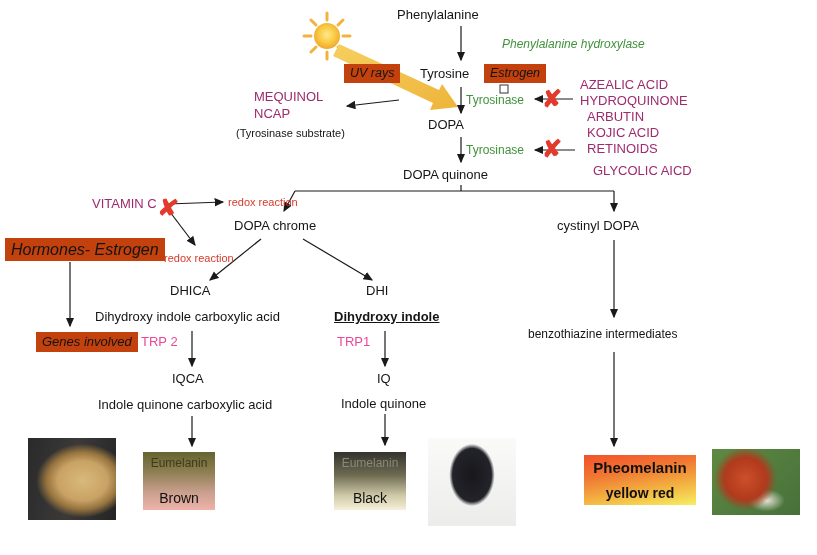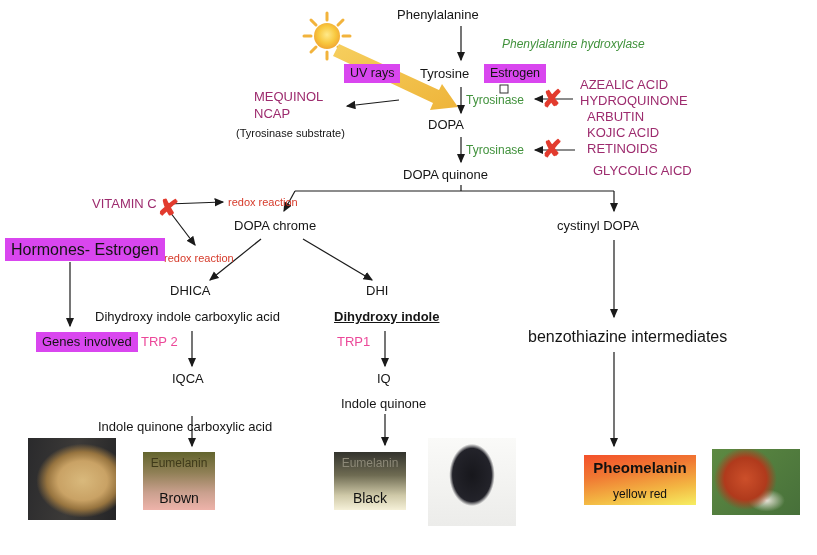--- a/index.html
+++ b/index.html
@@ -3,31 +3,31 @@
 <meta charset="utf-8">
 <title>Melanin synthesis pathway diagram</title>
 <style>
   html,body{margin:0;padding:0;background:#fff;}
   .canvas{
     position:relative;width:817px;height:555px;background:#ffffff;
     font-family:"Liberation Sans", sans-serif;color:#111;overflow:hidden;
   }
   .overlay{position:absolute;left:0;top:0;}
   .node{position:absolute;font-size:13px;color:#151515;white-space:nowrap;line-height:1.15;}
-  .big{font-size:16px;}
+  .big{font-size:12px;}
   .small{font-size:11px;}
   .green{color:#41923c;font-size:12px;}
   .italic{font-style:italic;margin-left:36px;}
   .purple{color:#9d2b6e;}
   .orange{color:#ec4899;}
   .redtxt{color:#d63a2a;font-size:11px;}
   .underl{text-decoration:underline;font-weight:bold;}
   .pinkbox{
-    position:absolute;background:#d946ef;color:#141414;
-    font-size:12.5px;padding:2px 6px;white-space:nowrap;line-height:1.2;
+    position:absolute;background:#c2410c;color:#141414;
+    font-size:12.5px;padding:2px 6px;white-space:nowrap;line-height:1.2;font-style:italic;
   }
   .xmark{
     position:absolute;color:#e23b2e;font-size:24px;font-weight:bold;line-height:1;
   }
   .product{
     position:absolute;display:flex;flex-direction:column;justify-content:space-between;
     align-items:center;text-align:center;padding:4px 2px;box-sizing:border-box;
   }
   .product .ptitle{font-size:12px;}
   .product .plabel{font-size:14px;color:#111;}
@@ -39,21 +39,21 @@
   #box-eumelanin-black{
     left:334px;top:452px;width:72px;height:58px;
     background:linear-gradient(180deg,#33332d 0%,#6e6b52 40%,#cfc9a8 75%,#f5f0d8 100%);
   }
   #box-eumelanin-black .ptitle{color:#8c8877;}
   #box-pheomelanin{
     left:584px;top:455px;width:112px;height:50px;
     background:linear-gradient(170deg,#f4502a 0%,#f07933 35%,#f3b843 70%,#f6ee62 100%);
   }
   #box-pheomelanin .ptitle{font-size:15px;font-weight:bold;color:#101010;}
-  #box-pheomelanin .plabel{font-size:12px;font-weight:normal;color:#101010;}
+  #box-pheomelanin .plabel{font-size:14px;font-weight:bold;color:#101010;}
   .photo{position:absolute;}
   #photo-blonde{
     left:28px;top:438px;width:88px;height:82px;
     background:
       radial-gradient(ellipse 70% 60% at 62% 52%, #d9b97c 0%, #c9a265 40%, #97743f 58%, rgba(40,40,42,0) 75%),
       linear-gradient(100deg,#2a2a2c 0%,#3c3a38 50%,#242426 100%);
   }
   #photo-black-hair{
     left:428px;top:438px;width:88px;height:88px;
     background:
@@ -145,21 +145,21 @@
   <div class="node redtxt" style="left:164px;top:252px">redox reaction</div>
 
   <div class="node" style="left:170px;top:284px">DHICA</div>
   <div class="node" style="left:366px;top:284px">DHI</div>
   <div class="node" style="left:95px;top:310px">Dihydroxy indole carboxylic acid</div>
   <div class="node underl" style="left:334px;top:310px">Dihydroxy indole</div>
   <div class="node orange" style="left:141px;top:335px">TRP 2</div>
   <div class="node orange" style="left:337px;top:335px">TRP1</div>
   <div class="node" style="left:172px;top:372px">IQCA</div>
   <div class="node" style="left:377px;top:372px">IQ</div>
-  <div class="node" style="left:98px;top:420px">Indole quinone carboxylic acid</div>
+  <div class="node" style="left:98px;top:398px">Indole quinone carboxylic acid</div>
   <div class="node" style="left:341px;top:397px">Indole quinone</div>
   <div class="node big" style="left:528px;top:328px">benzothiazine intermediates</div>
 
   <div class="pinkbox" style="left:344px;top:64px">UV rays</div>
   <div class="pinkbox" style="left:484px;top:64px">Estrogen</div>
   <div class="pinkbox" style="left:5px;top:238px;font-size:16px">Hormones- Estrogen</div>
   <div class="pinkbox" style="left:36px;top:332px;font-size:13px">Genes involved</div>
 
   <div class="node purple" style="left:254px;top:90px">MEQUINOL</div>
   <div class="node purple" style="left:254px;top:107px">NCAP</div>

